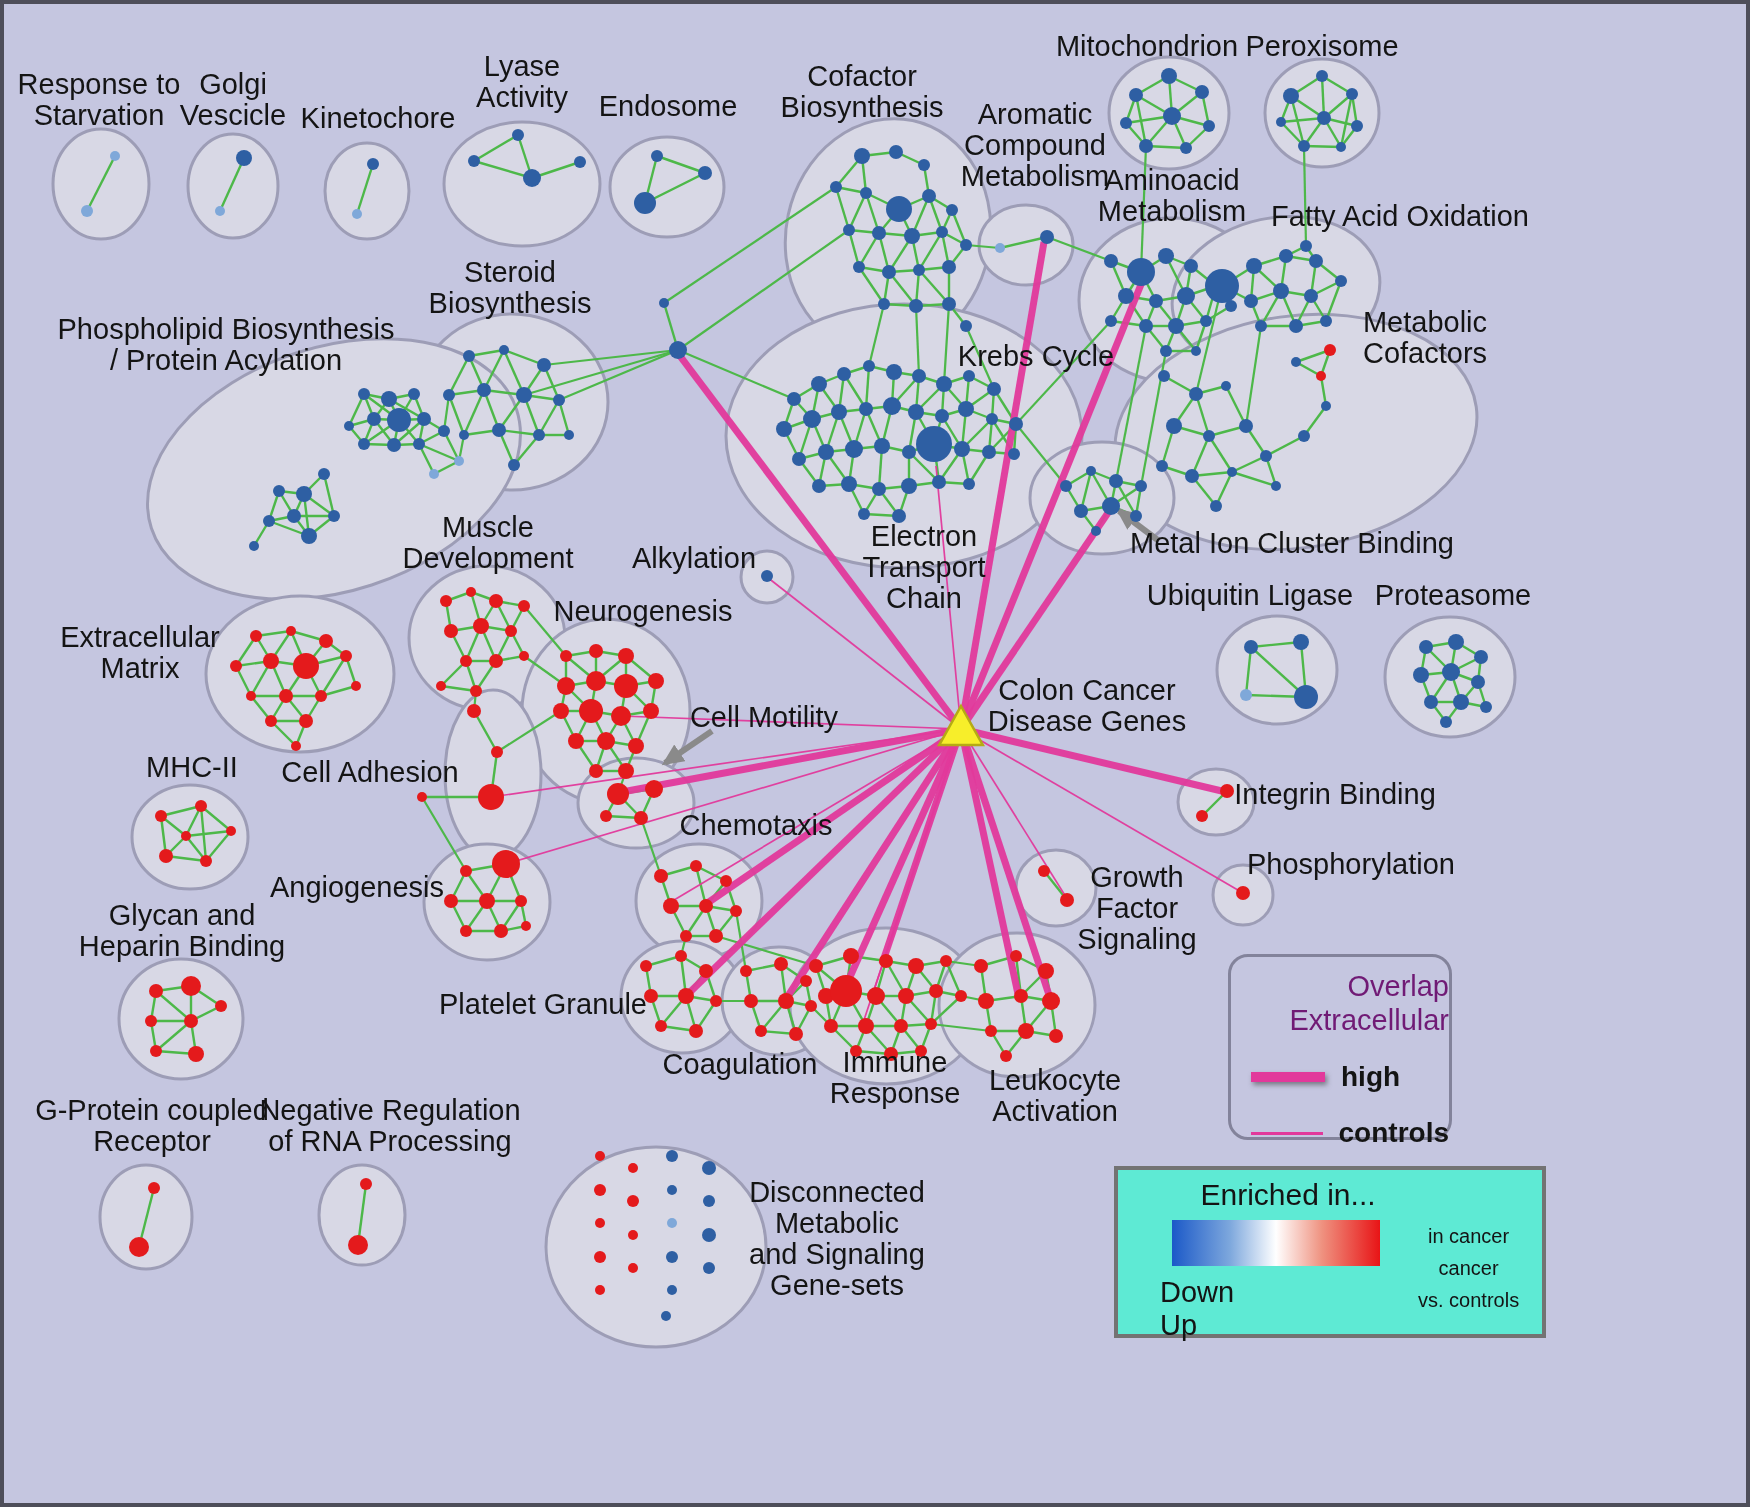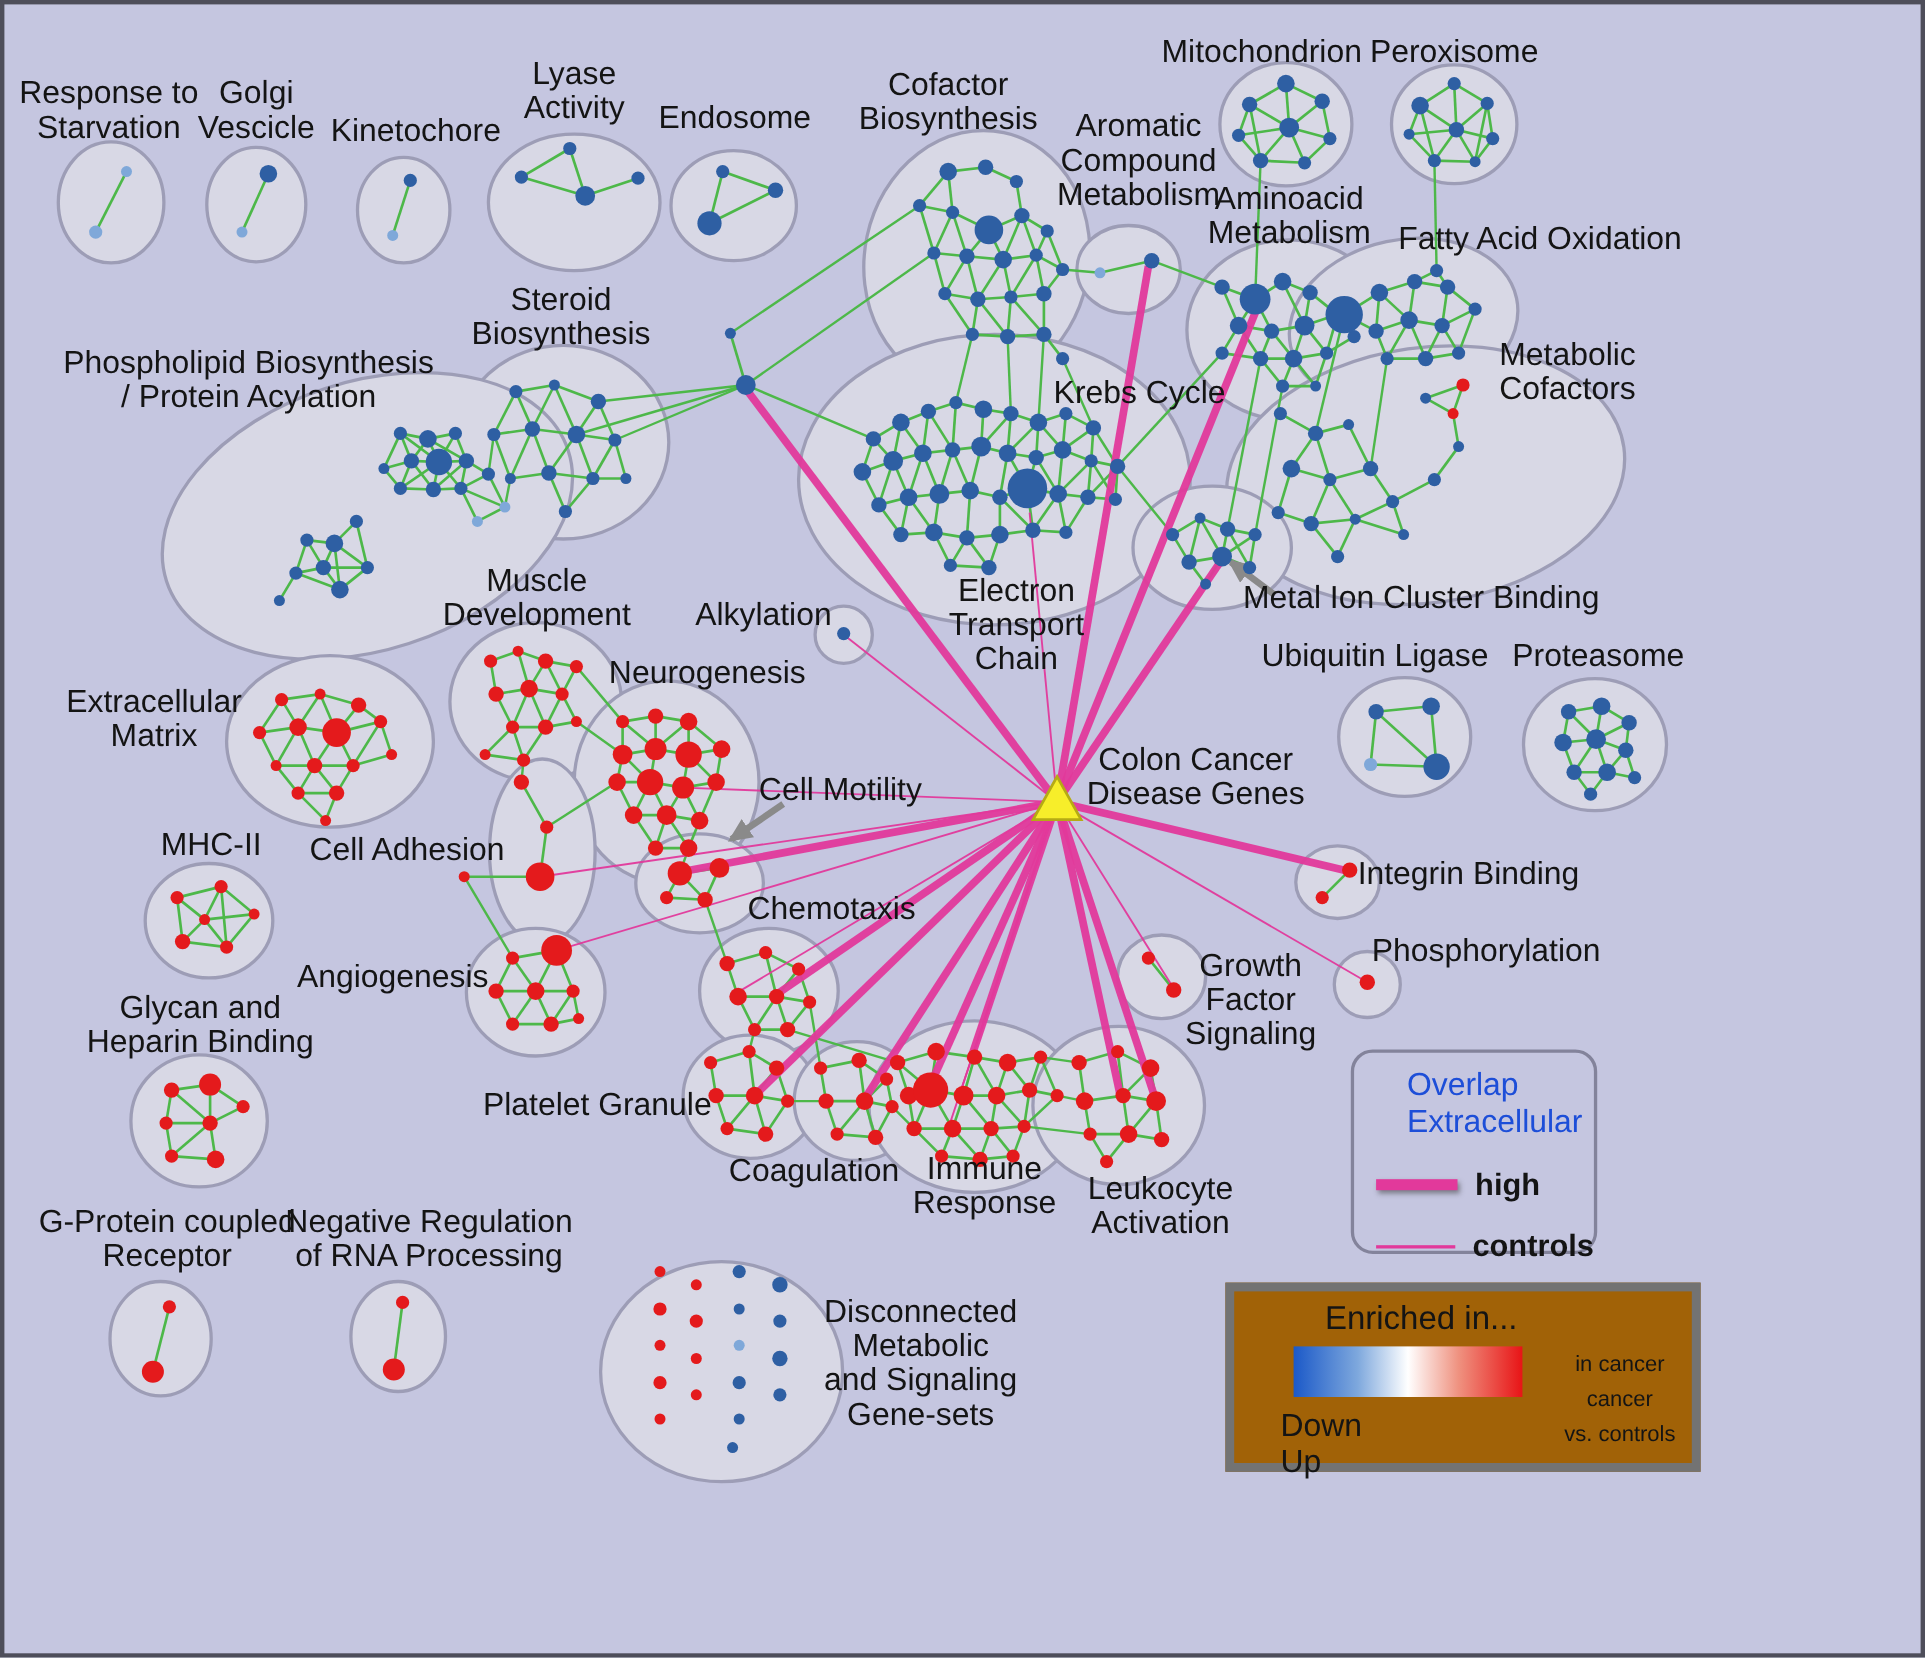--- a/index.html
+++ b/index.html
@@ -12,29 +12,29 @@
     font-family:"Liberation Sans",sans-serif;
     overflow:hidden;
   }
   .figure svg{position:absolute;left:0;top:0;}
   
   .legend-overlap{
     position:absolute;left:1224px;top:950px;width:224px;height:186px;
     border:3px solid #83839b;border-radius:20px;background:#c5c6e0;
     box-sizing:border-box;
   }
-  .lg-title{text-align:left;font-size:29px;line-height:34px;color:#1d4ed8;margin-top:12px;padding-left:48px;}
+  .lg-title{text-align:right;font-size:29px;line-height:34px;color:#701a75;margin-top:12px;padding-left:48px;}
   .lg-row{display:flex;align-items:center;margin:24px 0 0 20px;}
   .lg-line-high{width:74px;height:10px;background:#e2399b;box-shadow:2px 3px 5px rgba(60,60,60,.55);}
   .lg-line-moderate{width:74px;height:3px;background:#e2399b;}
   .lg-label{font-size:28px;color:#141414;margin-left:16px;font-weight:bold;}
   
   .legend-enrich{
     position:absolute;left:1110px;top:1162px;width:432px;height:172px;
-    border:8px solid #737373;background:#a16207;box-sizing:border-box;
+    border:4px solid #737373;background:#5eead4;box-sizing:border-box;
   }
   .le-title{font-size:30px;color:#141414;text-align:center;width:300px;margin:8px 0 8px 20px;}
   .le-body{display:flex;}
   .le-grad-col{margin-left:54px;}
   .le-grad{width:208px;height:46px;
     background:linear-gradient(90deg,#1b59c8 0%,#7ea8dd 28%,#ffffff 50%,#ef9280 72%,#e81416 100%);}
   .le-ends{display:flex;justify-content:space-between;font-size:29px;color:#141414;margin-top:10px;width:232px;margin-left:-12px;flex-direction:column;}
   .le-right{font-size:20px;line-height:32px;text-align:center;margin:0 0 0 26px;color:#141414;}
 </style>
 </head>

